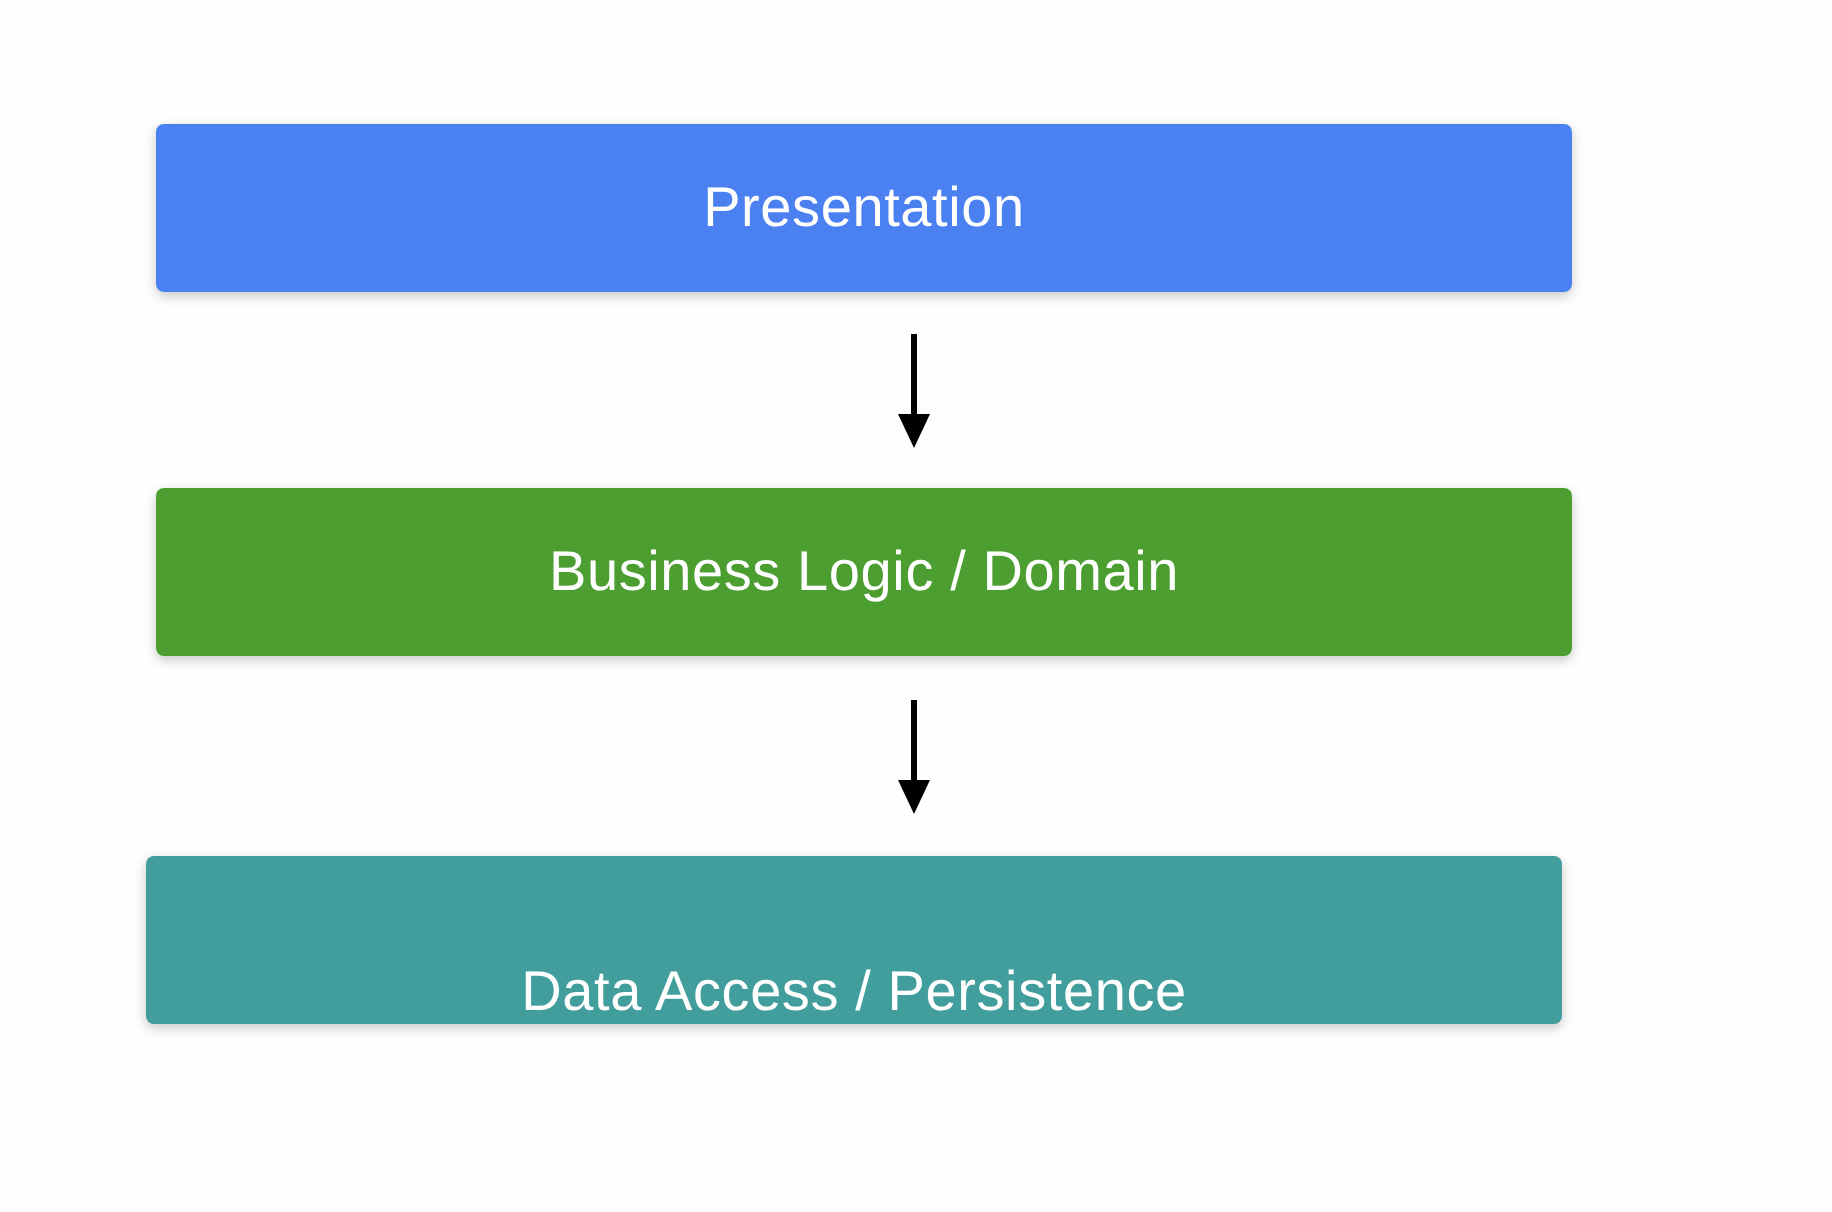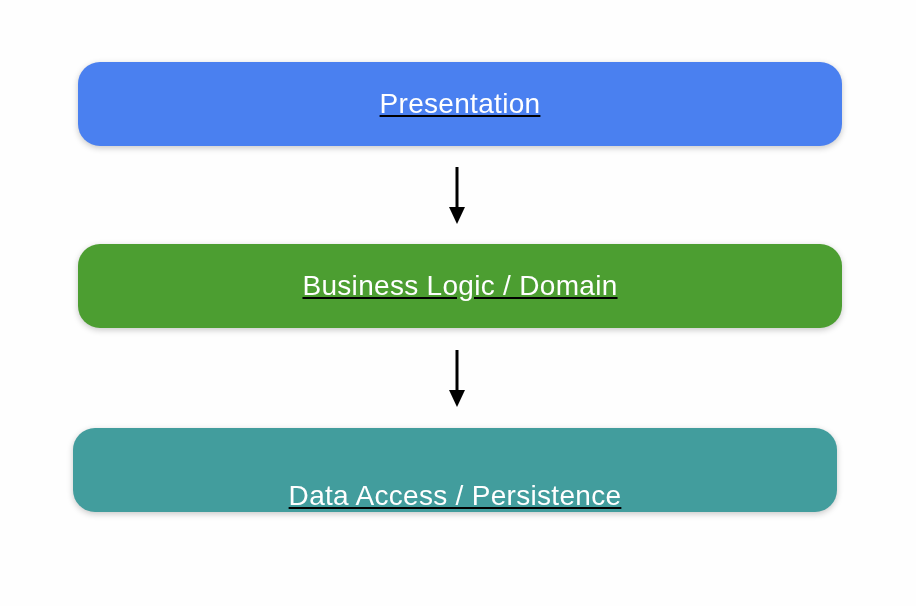--- a/index.html
+++ b/index.html
@@ -15,28 +15,27 @@
     position: relative;
   }
   .canvas {
     position: absolute;
     left: 0; top: 0;
     width: 916px;
     height: 606px;
   }
   .layer-box {
     position: absolute;
-    width: 764px;
+    width: 708px;
     height: 84px;
-    border-radius: 22px;
+    border-radius: 4px;
     box-shadow: 0 2px 6px rgba(0,0,0,0.22);
     display: flex;
     align-items: center;
     justify-content: center;
-    text-decoration: underline;
   }
   .layer-box .layer-label {
     color: #ffffff;
     font-size: 28px;
     font-weight: 400;
     letter-spacing: 0.3px;
     white-space: nowrap;
   }
   .layer-0 { left: 78px; top: 62px; }
   .layer-1 { left: 78px; top: 244px; }

